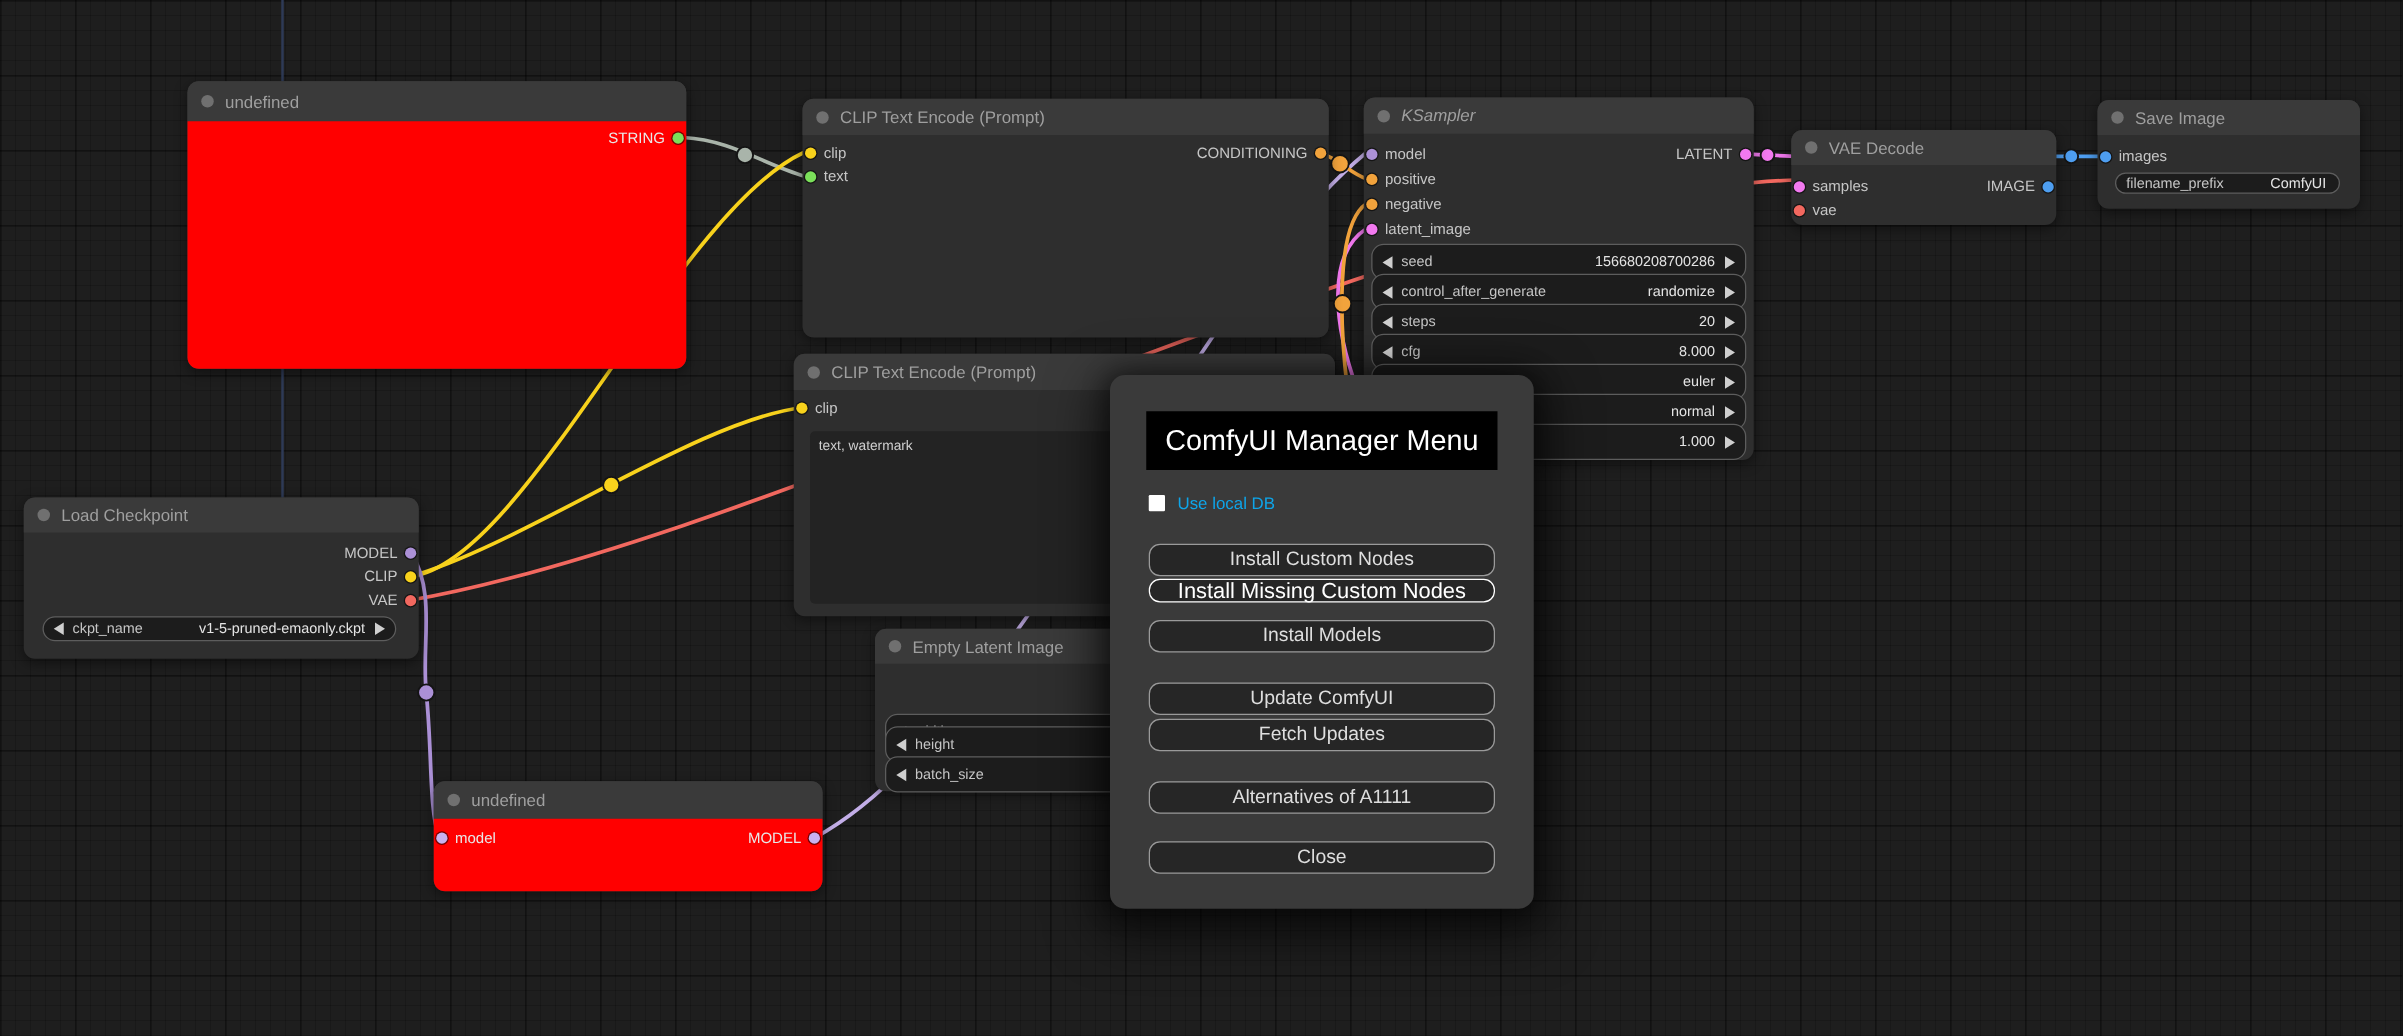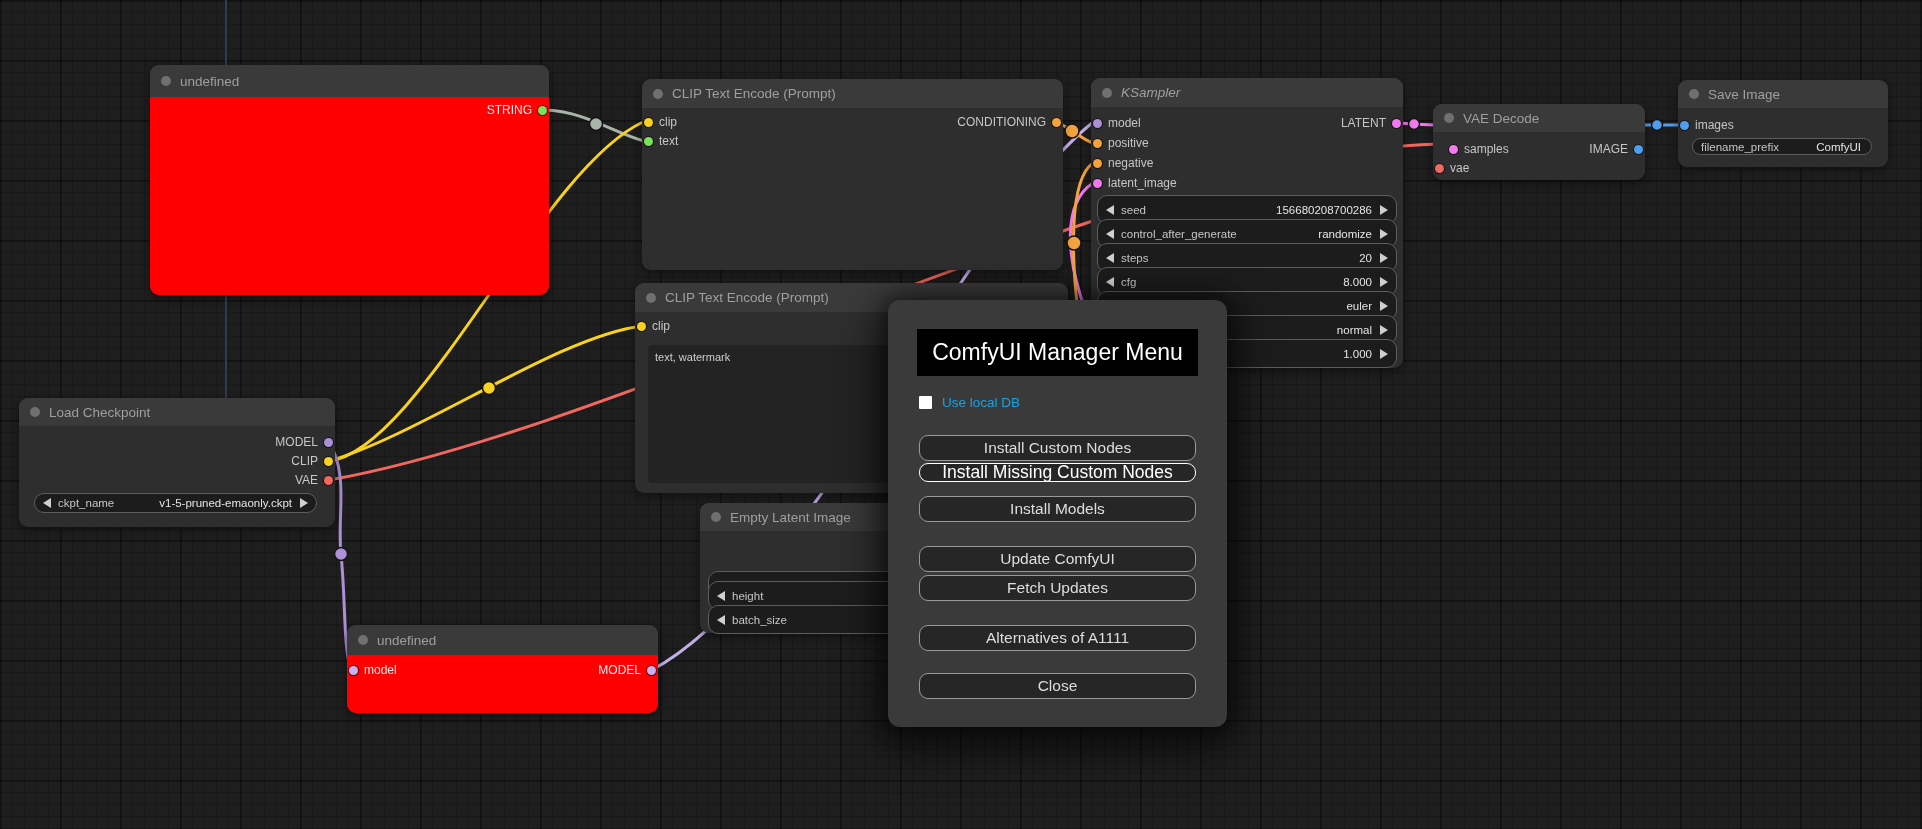--- a/index.html
+++ b/index.html
@@ -183,21 +183,21 @@
       <span class="val">1.000</span>
       <span class="arr-r"></span>
     </div>
   </div>
 
   <div class="node" style="left:1433px;top:80px;width:212px;height:76px;margin-top:24px;">
     <div class="node-title">
       <span class="title-dot"></span>
       <span>VAE Decode</span>
     </div>
-    <div class="port" style="top:38px;left:16px;">
+    <div class="port" style="top:38px;left:2px;">
       <span class="pdot" style="background-color: rgb(242, 121, 239);"></span>
       <span>samples</span>
     </div>
     <div class="port" style="top:57px;left:2px;">
       <span class="pdot" style="background-color: rgb(242, 104, 95);"></span>
       <span>vae</span>
     </div>
     <div class="port out" style="top:38px;right:2px;">
       <span class="pdot" style="background-color: rgb(78, 158, 240);"></span>
       <span>IMAGE</span>

